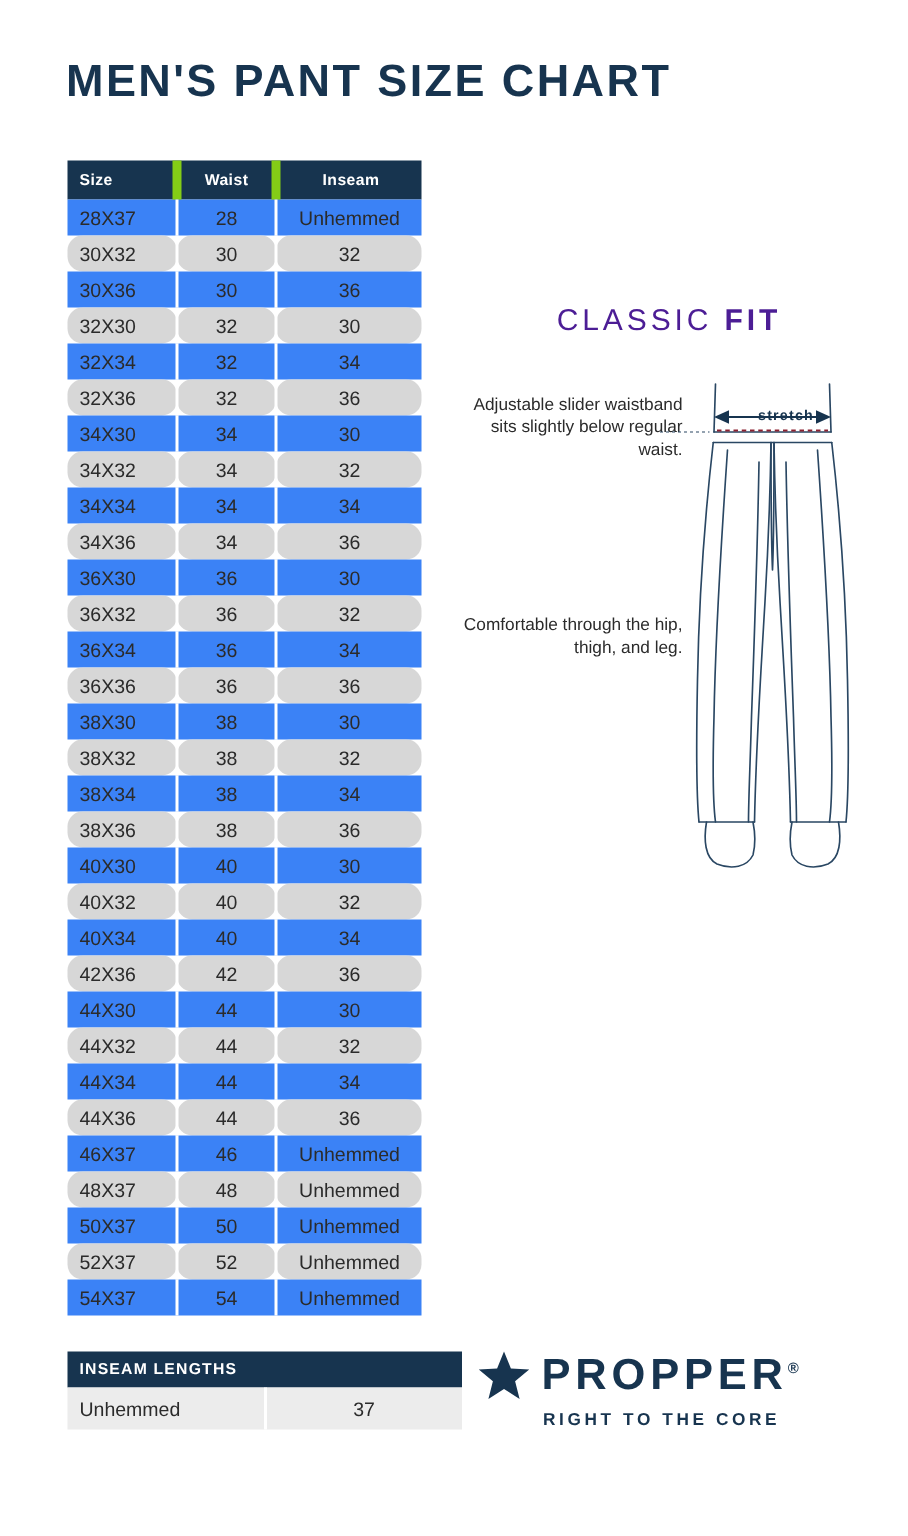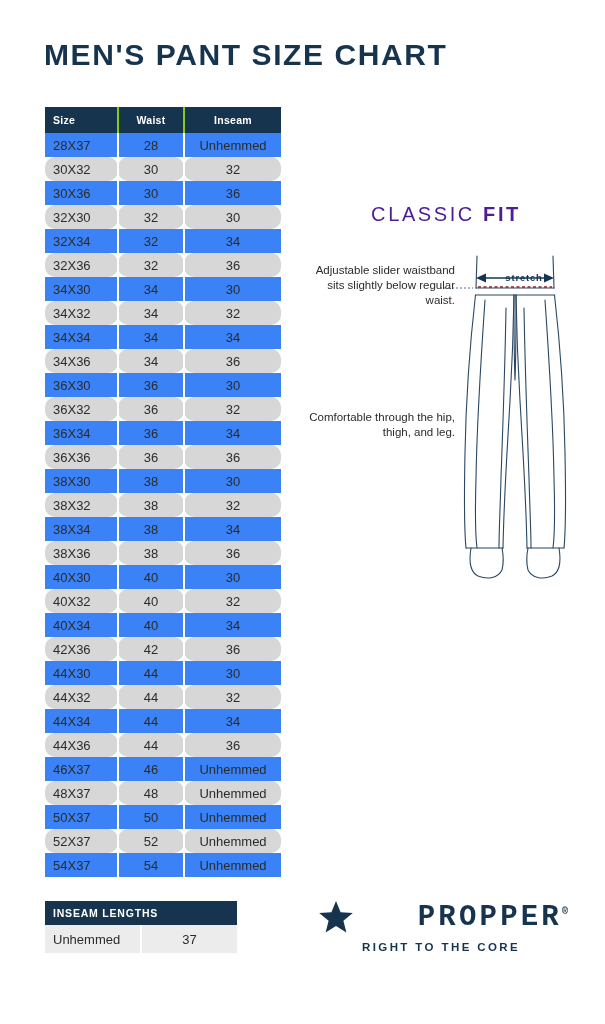--- a/index.html
+++ b/index.html
@@ -36,21 +36,21 @@
     border-collapse: collapse;
     table-layout: fixed;
   }
   .size-table th {
     background: #17344F;
     color: #ffffff;
     font-size: 10.5px;
     font-weight: bold;
     letter-spacing: 0.3px;
     padding: 7px 0 7px 0;
-    border-right: 2px solid #84cc16;
+    border-right: 6px solid #84cc16;
     text-align: center;
   }
   .size-table th.col-size {
     text-align: left;
     padding-left: 8px;
   }
   .size-table th:last-child { border-right: none; }
   .size-table td {
     font-size: 13px;
     color: #2b2b2b;
@@ -69,21 +69,21 @@
 
   .col-w-size   { width: 73px; }
   .col-w-waist  { width: 66px; }
   .col-w-inseam { width: 97px; }
 
   
   .inseam-table {
     position: absolute;
     left: 45px;
     top: 901px;
-    width: 192px;
+    width: 263px;
     border-collapse: collapse;
     table-layout: fixed;
   }
   .inseam-table th {
     background: #17344F;
     color: #ffffff;
     font-size: 10.5px;
     font-weight: bold;
     letter-spacing: 0.8px;
     padding: 6px 0 6px 8px;
@@ -147,22 +147,21 @@
   
   .logo-block {
     position: absolute;
     left: 318px;
     top: 900px;
     width: 250px;
   }
   .logo-main {
     display: flex;
     align-items: center;
-    justify-content: space-between;
-    font-family: Liberation Mono, monospace;
+    justify-content: flex-start;
   }
   .logo-star { flex: 0 0 auto; margin-right: 7px; }
   .logo-word {
     font-size: 29px;
     font-weight: bold;
     letter-spacing: 3.2px;
     color: #17344F;
     line-height: 1;
     position: relative;
   }

